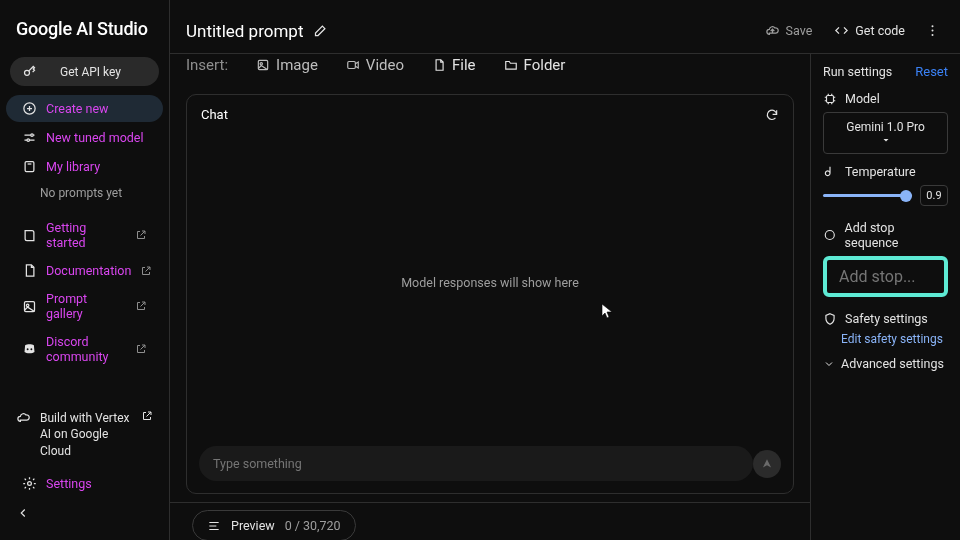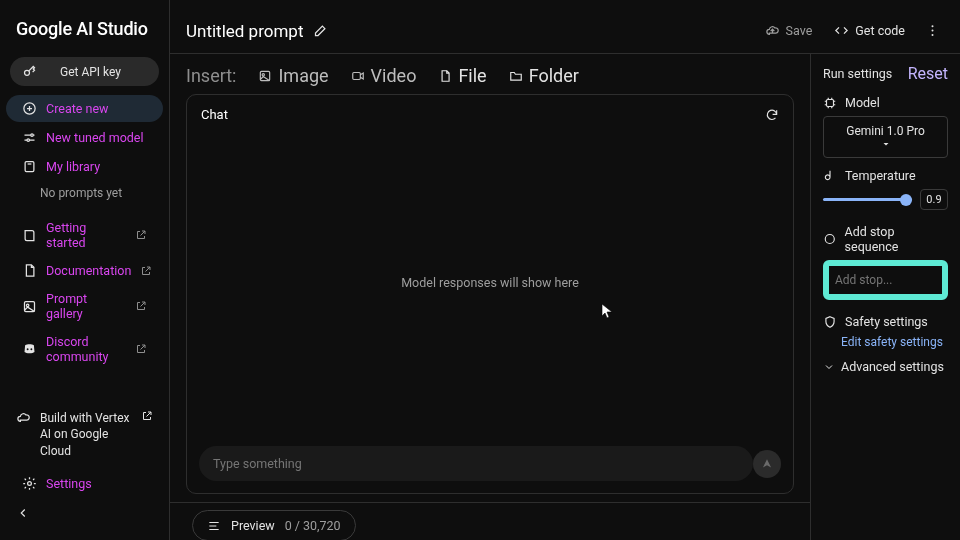--- a/index.html
+++ b/index.html
@@ -25,50 +25,50 @@
   
   .main { flex: 1; display: flex; flex-direction: column; height: 100%; margin-top: 8px; }
   .topbar { height: 46px; display: flex; align-items: center; padding: 0 16px; border-bottom: 1px solid #2e2e2e; gap: 10px; }
   .topbar .title { font-size: 17px; font-weight: 400; color: #fff; }
   .topbar .spacer { flex: 1; }
   .top-icon-btn { display: flex; align-items: center; gap: 6px; font-size: 12.5px; color: #9e9e9e; padding: 4px 6px; }
   .top-icon-btn.light { color: #e3e3e3; }
 
   .work { flex: 1; display: flex; min-height: 0; }
   .editor { flex: 1; display: flex; flex-direction: column; border-right: 1px solid #2e2e2e; min-width: 0; }
-  .insertbar { height: 30px; display: flex; align-items: flex-end; gap: 22px; padding: 0 16px; font-size: 18px; color: #9e9e9e; margin-top: 2px; }
+  .insertbar { height: 30px; display: flex; align-items: flex-start; gap: 28px; padding: 0 16px; font-size: 15px; color: #9e9e9e; margin-top: 2px; }
   .insertbar .lbl { color: #8e8e8e; }
   .insert-item { display: flex; align-items: center; gap: 6px; color: #bdbdbd; }
 
   .chat-card { flex: 1; margin: 8px 16px 8px 16px; border: 1px solid #2e2e2e; border-radius: 10px; display: flex; flex-direction: column; min-height: 0; }
   .chat-head { display: flex; align-items: center; padding: 12px 14px 6px; font-size: 13px; color: #fff; }
   .chat-head .sp { flex: 1; }
   .chat-body { flex: 1; display: flex; align-items: center; justify-content: center; color: #9e9e9e; font-size: 12.5px; position: relative; }
   .cursor { position: absolute; left: 414px; top: 175px; pointer-events: none; }
 
   .chat-input-row { display: flex; align-items: center; gap: 0; padding: 10px 12px 12px; }
   .chat-input { flex: 1; background: #1a1a1a; border: none; border-radius: 20px; padding: 10px 14px; color: #bdbdbd; font-size: 12.5px; outline: none; }
   .send-btn { width: 28px; height: 28px; border-radius: 50%; background: #2b2b2b; display: flex; align-items: center; justify-content: center; }
 
   .preview-row { height: 46px; border-top: 1px solid #2e2e2e; display: flex; align-items: center; padding: 0 22px; }
   .preview-pill { display: flex; align-items: center; gap: 10px; border: 1px solid #3a3a3a; border-radius: 18px; padding: 7px 14px; font-size: 12.5px; }
   .preview-pill .count { color: #9e9e9e; }
 
   
   .settings { width: 149px; padding: 10px 12px; font-size: 12.5px; overflow: hidden; }
   .settings-head { display: flex; align-items: center; justify-content: space-between; margin-bottom: 12px; }
-  .settings-head .reset { color: #c4b5fd; font-size: 16px; }
+  .settings-head .reset { color: #3b82f6; font-size: 13px; }
   .setting-row-label { display: flex; align-items: center; gap: 8px; margin-top: 10px; margin-bottom: 6px; }
   .select { border: 1px solid #3a3a3a; border-radius: 4px; padding: 7px 9px; display: flex; align-items: center; justify-content: flex-start; font-size: 12px; margin-bottom: 6px; flex-direction: column; }
   .slider-row { display: flex; align-items: center; gap: 8px; }
   .slider { flex: 1; position: relative; height: 14px; display:flex; align-items:center; }
   .slider-track { height: 3px; width: 100%; background: #8ab4f8; border-radius: 2px; }
   .slider-thumb { position: absolute; right: 0; top: 50%; transform: translate(0,-50%); width: 12px; height: 12px; border-radius: 50%; background: #8ab4f8; }
   .temp-val { border: 1px solid #3a3a3a; border-radius: 4px; padding: 3px 5px; font-size: 11px; width: 28px; text-align: center; }
-  .stop-input { width: 100%; border: 6px solid #5eead4; border-radius: 6px; padding: 7px 6px; background: transparent; color: #9e9e9e; font-size: 12px; }
+  .stop-input { width: 100%; border: 4px solid #5eead4; border-radius: 6px; padding: 7px 12px; background: transparent; color: #9e9e9e; font-size: 16px; }
   .link { color: #8ab4f8; font-size: 12px; margin: 4px 0 0 18px; display: block; }
   .adv { display: flex; align-items: center; gap: 6px; margin-top: 10px; }
 </style>
 </head>
 <body>
 
 <div class="sidebar">
   <div class="brand">Google AI Studio</div>
   <div class="pill">
     <span class="icon">

